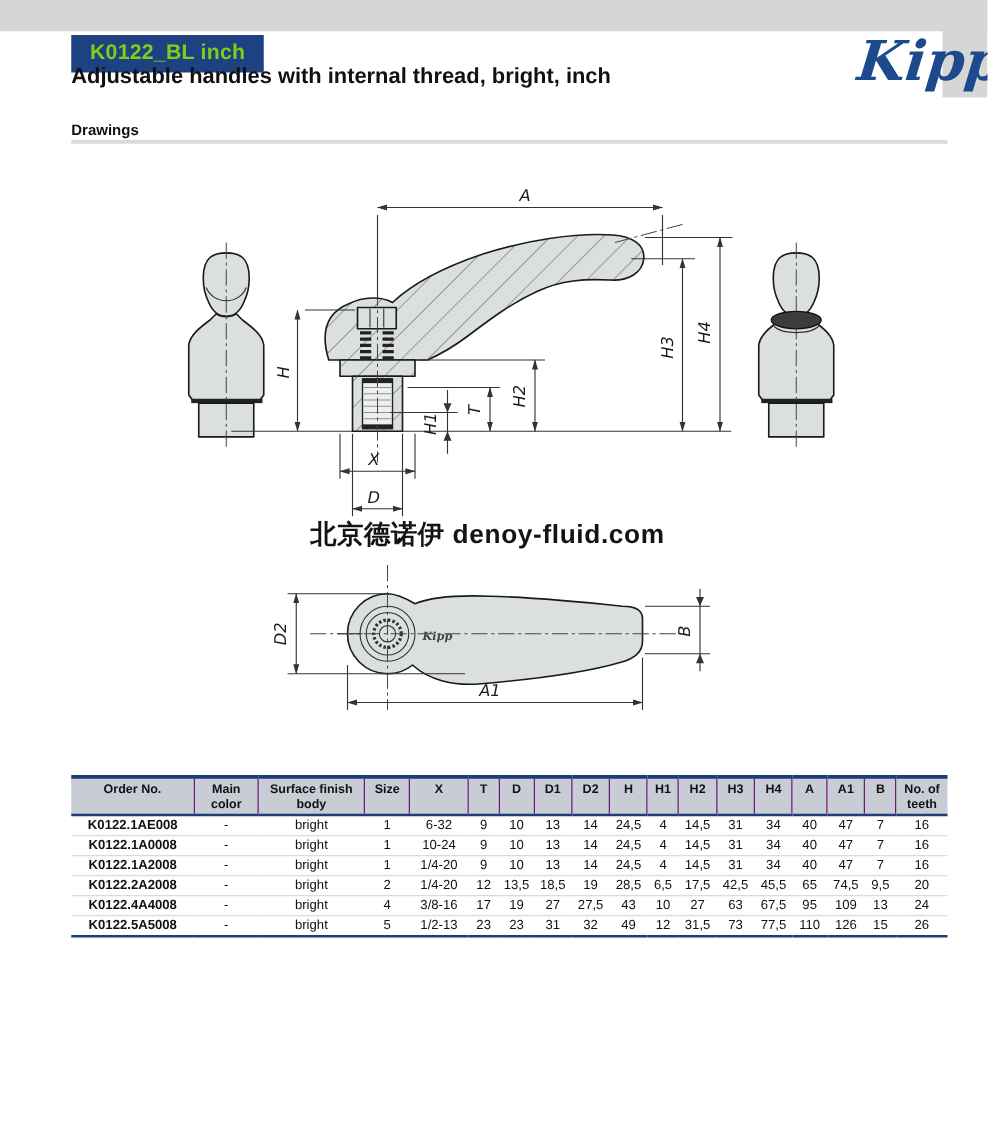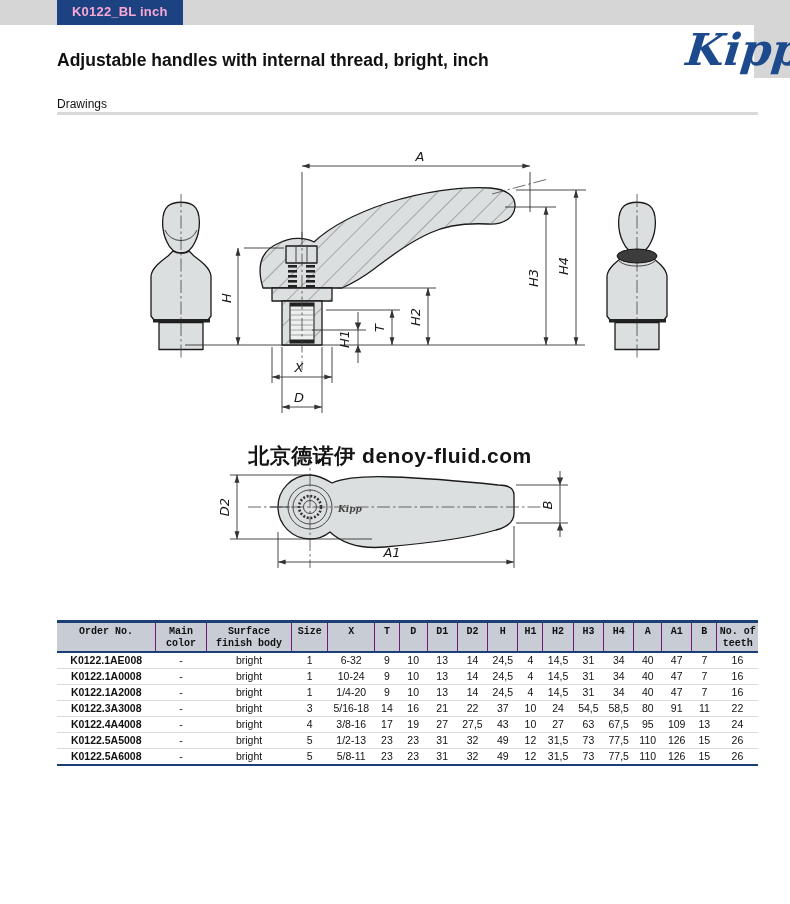--- a/index.html
+++ b/index.html
@@ -1,34 +1,34 @@
 <!DOCTYPE html>
 <html><head>
 <meta charset="utf-8">
 <style>
   html,body{margin:0;padding:0;background:#fff;}
   body{width:790px;height:904px;position:relative;overflow:hidden;
        font-family:"Liberation Sans",sans-serif;color:#111;}
   .topbar{position:absolute;left:0;top:0;width:790px;height:25px;background:#d6d6d6;}
   .corner-gray{position:absolute;left:754px;top:0;width:36px;height:78px;background:#d6d6d6;}
-  .code-box{position:absolute;left:57px;top:0;background:#1c4282;color:#f9a8d4;
-            font-weight:bold;font-size:13px;padding:4px 15px 6px 15px;letter-spacing:.2px;}
+  .code-box{position:absolute;left:57px;top:28px;background:#1c4282;color:#84cc16;
+            font-weight:bold;font-size:17px;padding:4px 15px 6px 15px;letter-spacing:.2px;}
   .page-title{position:absolute;left:57px;top:50px;font-size:17.5px;font-weight:bold;}
   .logo{position:absolute;left:686px;top:24px;width:90px;height:56px;
         font-family:"DejaVu Serif",serif;font-style:italic;font-weight:bold;
         font-size:44px;color:#1d4a8c;transform:skewX(-6deg);line-height:52px;}
-  .section-label{position:absolute;left:57px;top:97px;font-size:12px;font-weight:normal;}
+  .section-label{position:absolute;left:57px;top:97px;font-size:12px;font-weight:bold;}
   .section-rule{position:absolute;left:57px;top:112px;width:701px;height:3px;background:#d9d9d9;}
   .drawing-wrap{position:absolute;left:0;top:120px;width:790px;height:492px;}
   .watermark{position:absolute;left:57px;top:413px;width:666px;text-align:center;
-             font-size:21px;font-weight:bold;color:#141414;letter-spacing:.5px;margin-top:29px;}
+             font-size:21px;font-weight:bold;color:#141414;letter-spacing:.5px;}
   
   .spec-table{position:absolute;left:57px;top:620px;width:701px;border-collapse:collapse;
               table-layout:fixed;font-size:10.5px;}
-  .spec-table thead tr{background:#c7ccd5;font-family:Liberation Mono, monospace;}
+  .spec-table thead tr{background:#c7ccd5;}
   .spec-table th{border-top:3px solid #1c3e77;border-bottom:2px solid #1c3e77;
                  font-size:10px;font-weight:bold;text-align:center;vertical-align:top;
                  padding:3px 1px 2px 1px;line-height:1.15;border-left:1px solid #701a75;}
   .spec-table th:first-child{border-left:none;}
   .spec-table td{text-align:center;padding:1px 1px 2px 1px;border-bottom:1px solid #d9dbde;
                  white-space:nowrap;overflow:hidden;}
   .spec-table tr:last-child td{border-bottom:2.5px solid #1c3e77;}
   .spec-table td.order-col{font-weight:bold;}
   
   .outline{fill:#dcdfe0;stroke:#1a1a1a;stroke-width:1.3;stroke-linejoin:round;}
@@ -302,38 +302,38 @@
         <td>4</td>
         <td>14,5</td>
         <td>31</td>
         <td>34</td>
         <td>40</td>
         <td>47</td>
         <td>7</td>
         <td>16</td>
       </tr>
       <tr>
-        <td class="order-col">K0122.3A3008</td>
-        <td>-</td>
-        <td>bright</td>
-        <td>3</td>
-        <td>5/16-18</td>
-        <td>14</td>
-        <td>16</td>
-        <td>21</td>
-        <td>22</td>
-        <td>37</td>
-        <td>10</td>
-        <td>24</td>
-        <td>54,5</td>
-        <td>58,5</td>
-        <td>80</td>
-        <td>91</td>
-        <td>11</td>
-        <td>22</td>
+        <td class="order-col">K0122.2A2008</td>
+        <td>-</td>
+        <td>bright</td>
+        <td>2</td>
+        <td>1/4-20</td>
+        <td>12</td>
+        <td>13,5</td>
+        <td>18,5</td>
+        <td>19</td>
+        <td>28,5</td>
+        <td>6,5</td>
+        <td>17,5</td>
+        <td>42,5</td>
+        <td>45,5</td>
+        <td>65</td>
+        <td>74,5</td>
+        <td>9,5</td>
+        <td>20</td>
       </tr>
       <tr>
         <td class="order-col">K0122.4A4008</td>
         <td>-</td>
         <td>bright</td>
         <td>4</td>
         <td>3/8-16</td>
         <td>17</td>
         <td>19</td>
         <td>27</td>
@@ -361,34 +361,14 @@
         <td>49</td>
         <td>12</td>
         <td>31,5</td>
         <td>73</td>
         <td>77,5</td>
         <td>110</td>
         <td>126</td>
         <td>15</td>
         <td>26</td>
       </tr>
-      <tr>
-        <td class="order-col">K0122.5A6008</td>
-        <td>-</td>
-        <td>bright</td>
-        <td>5</td>
-        <td>5/8-11</td>
-        <td>23</td>
-        <td>23</td>
-        <td>31</td>
-        <td>32</td>
-        <td>49</td>
-        <td>12</td>
-        <td>31,5</td>
-        <td>73</td>
-        <td>77,5</td>
-        <td>110</td>
-        <td>126</td>
-        <td>15</td>
-        <td>26</td>
-      </tr>
     </tbody>
 </table>
 
 </body></html>

